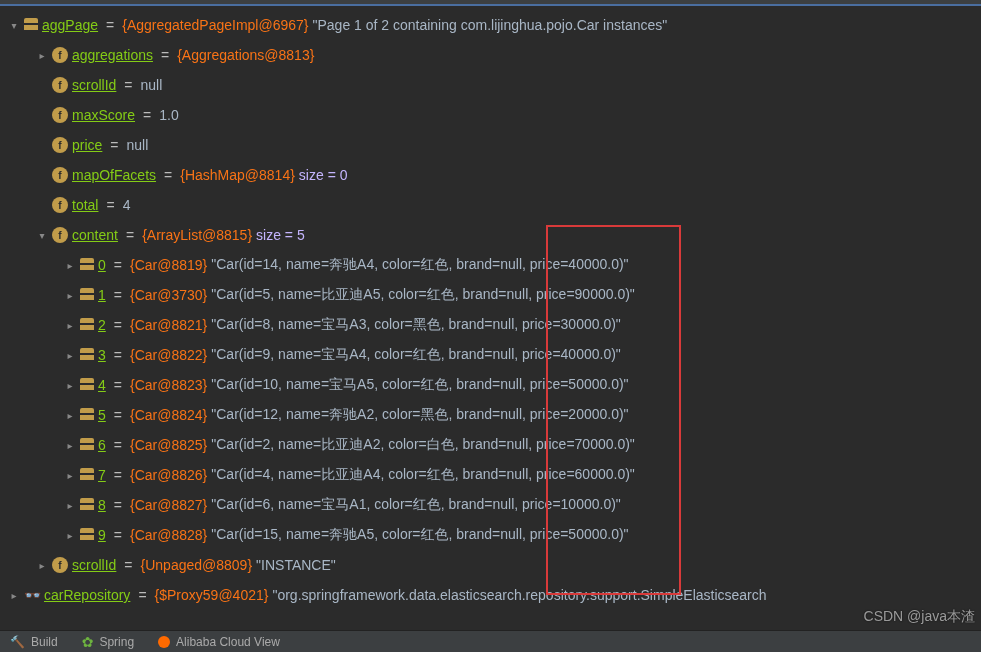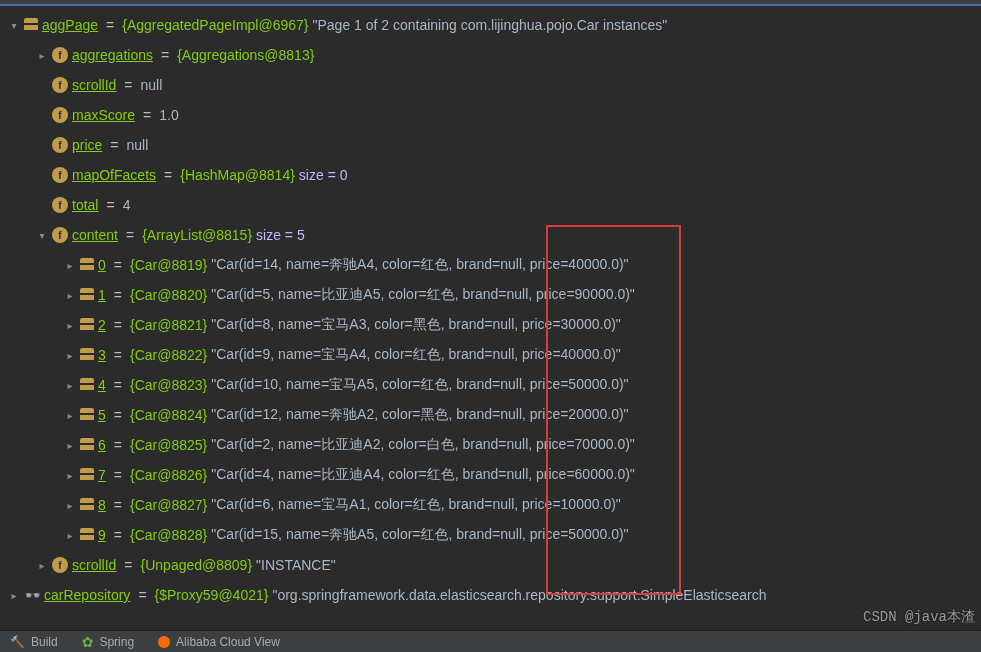--- a/index.html
+++ b/index.html
@@ -49,21 +49,21 @@
   flex-shrink: 0;
 }
 .icon-bars {
   width: 14px; height: 14px;
   background: linear-gradient(#c19c4a 0 33%, #2b2b2b 33% 50%, #c19c4a 50% 83%, #2b2b2b 83% 100%);
   border-radius: 2px;
   flex-shrink: 0;
 }
 .name { color: #84cc16; text-decoration: underline; }
 .eq { color: #bbbbbb; margin: 0 4px; }
-.ref { color: #84cc16; }
+.ref { color: #f97316; }
 .str { color: #a9b7c6; }
 .sz { color: #c4b5fd; }
 .hl-box {
   position: absolute;
   border: 2px solid #d93a3a;
   pointer-events: none;
 }
 .bottom-bar {
   position: absolute;
   bottom: 0; left: 0; right: 0;
@@ -84,21 +84,20 @@
   background: #ff6a00; display: inline-block;
 }
 .hammer-icon { color: #999; }
 .watermark {
   position: absolute;
   right: 6px; bottom: 26px;
   color: #c9c9c9;
   font-size: 14px;
   opacity: 0.7;
   text-shadow: 0 0 2px #000;
-  font-family: Liberation Mono, monospace;
 }
 .glasses { color: #888; display:inline-block; width:16px; text-align:center;}
 </style>
 </head>
 <body>
 
 <div class="top-bar"></div>
 
 <div class="tree">
 
@@ -176,21 +175,21 @@
         <span class="name">0</span>
         <span class="eq">=</span>
         <span class="ref">{Car@8819}</span> 
         <span class="str">"Car(id=14, name=奔驰A4, color=红色, brand=null, price=40000.0)"</span>
       </div>
       <div class="row indent-2">
         <span class="chev">▸</span>
         <span class="icon-bars"></span>
         <span class="name">1</span>
         <span class="eq">=</span>
-        <span class="ref">{Car@8820}</span> 
+        <span class="ref">{Car@3730}</span> 
         <span class="str">"Car(id=5, name=比亚迪A5, color=红色, brand=null, price=90000.0)"</span>
       </div>
       <div class="row indent-2">
         <span class="chev">▸</span>
         <span class="icon-bars"></span>
         <span class="name">2</span>
         <span class="eq">=</span>
         <span class="ref">{Car@8821}</span> 
         <span class="str">"Car(id=8, name=宝马A3, color=黑色, brand=null, price=30000.0)"</span>
       </div>

